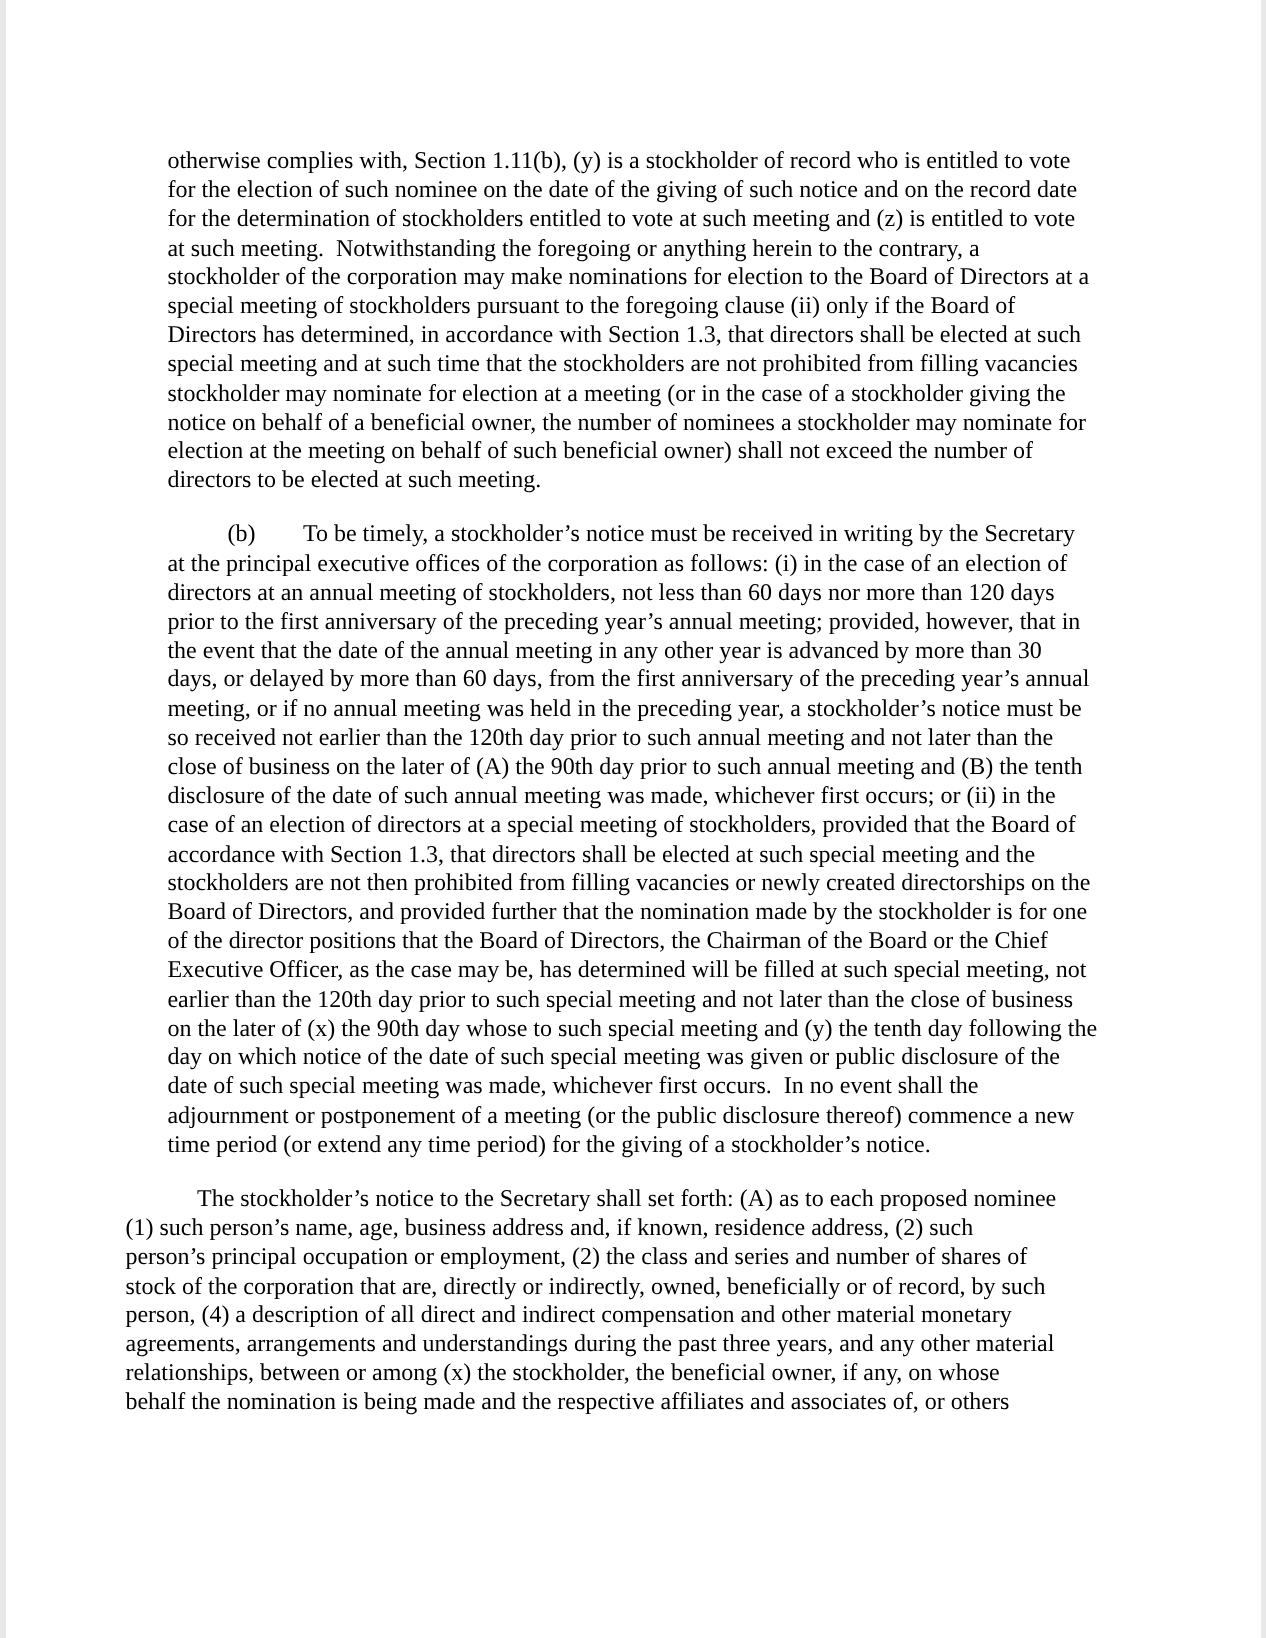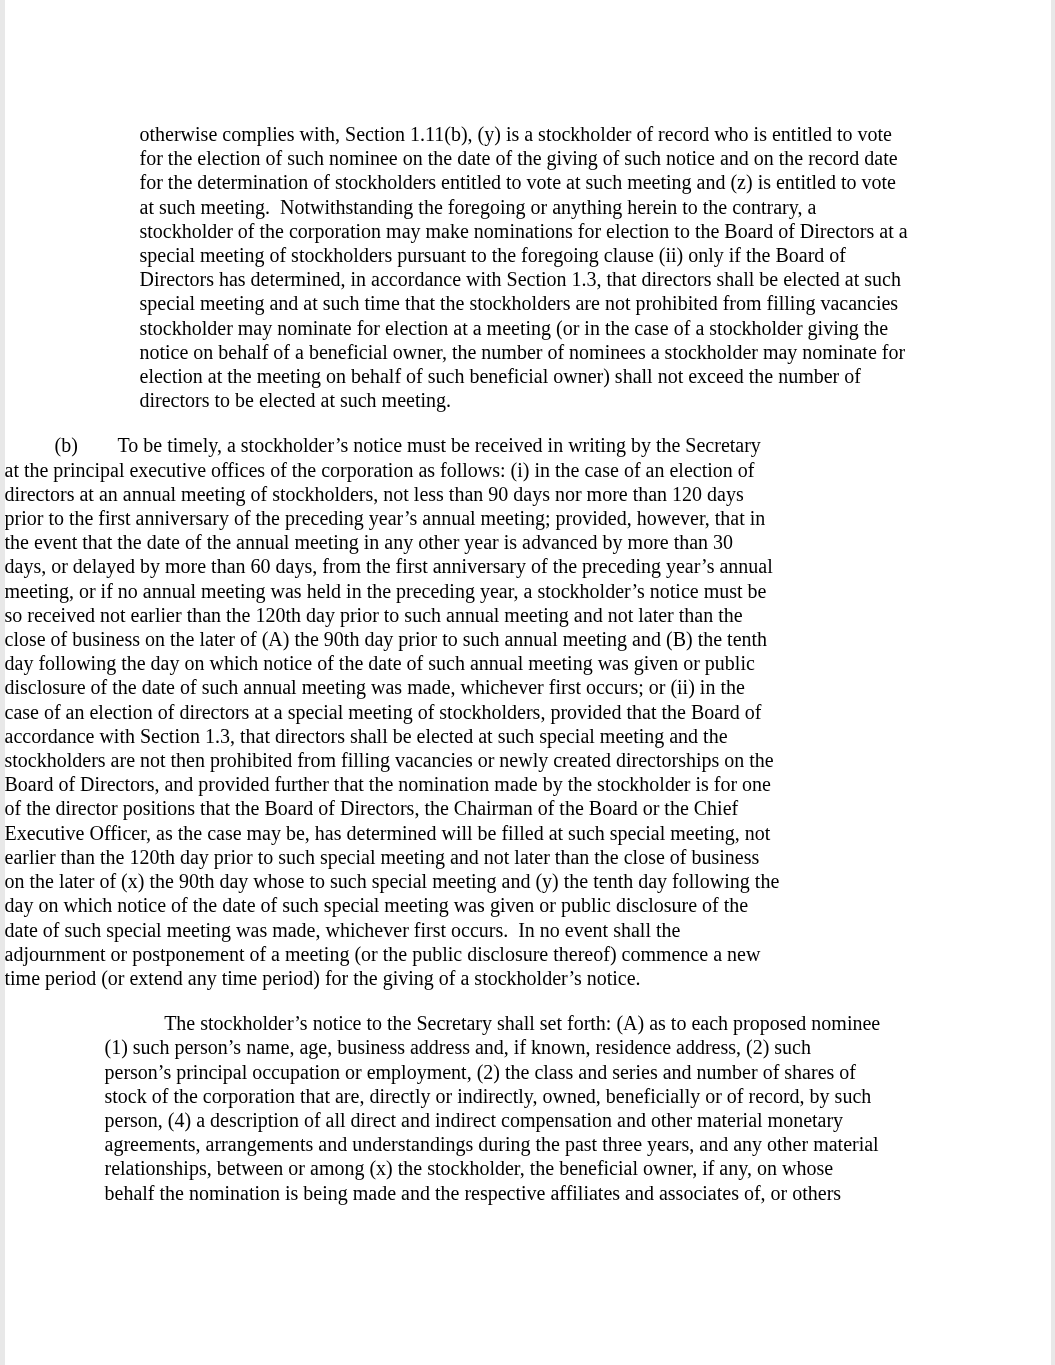--- a/index.html
+++ b/index.html
@@ -42,31 +42,30 @@
         <div class="line">at such meeting.  Notwithstanding the foregoing or anything herein to the contrary, a</div>
         <div class="line">stockholder of the corporation may make nominations for election to the Board of Directors at a</div>
         <div class="line">special meeting of stockholders pursuant to the foregoing clause (ii) only if the Board of</div>
         <div class="line">Directors has determined, in accordance with Section 1.3, that directors shall be elected at such</div>
         <div class="line">special meeting and at such time that the stockholders are not prohibited from filling vacancies</div>
         <div class="line">stockholder may nominate for election at a meeting (or in the case of a stockholder giving the</div>
         <div class="line">notice on behalf of a beneficial owner, the number of nominees a stockholder may nominate for</div>
         <div class="line">election at the meeting on behalf of such beneficial owner) shall not exceed the number of</div>
         <div class="line">directors to be elected at such meeting.</div>
       </div>
-      <div class="paragraph" style="">
+      <div class="paragraph" style="margin-left: 135px;">
         <div class="line">          (b)        To be timely, a stockholder’s notice must be received in writing by the Secretary</div>
         <div class="line">at the principal executive offices of the corporation as follows: (i) in the case of an election of</div>
-        <div class="line">directors at an annual meeting of stockholders, not less than 90 days nor more than 120 days</div>
+        <div class="line">directors at an annual meeting of stockholders, not less than 60 days nor more than 120 days</div>
         <div class="line">prior to the first anniversary of the preceding year’s annual meeting; provided, however, that in</div>
         <div class="line">the event that the date of the annual meeting in any other year is advanced by more than 30</div>
         <div class="line">days, or delayed by more than 60 days, from the first anniversary of the preceding year’s annual</div>
         <div class="line">meeting, or if no annual meeting was held in the preceding year, a stockholder’s notice must be</div>
         <div class="line">so received not earlier than the 120th day prior to such annual meeting and not later than the</div>
         <div class="line">close of business on the later of (A) the 90th day prior to such annual meeting and (B) the tenth</div>
-        <div class="line">day following the day on which notice of the date of such annual meeting was given or public</div>
         <div class="line">disclosure of the date of such annual meeting was made, whichever first occurs; or (ii) in the</div>
         <div class="line">case of an election of directors at a special meeting of stockholders, provided that the Board of</div>
         <div class="line">accordance with Section 1.3, that directors shall be elected at such special meeting and the</div>
         <div class="line">stockholders are not then prohibited from filling vacancies or newly created directorships on the</div>
         <div class="line">Board of Directors, and provided further that the nomination made by the stockholder is for one</div>
         <div class="line">of the director positions that the Board of Directors, the Chairman of the Board or the Chief</div>
         <div class="line">Executive Officer, as the case may be, has determined will be filled at such special meeting, not</div>
         <div class="line">earlier than the 120th day prior to such special meeting and not later than the close of business</div>
         <div class="line">on the later of (x) the 90th day whose to such special meeting and (y) the tenth day following the</div>
         <div class="line">day on which notice of the date of such special meeting was given or public disclosure of the</div>

